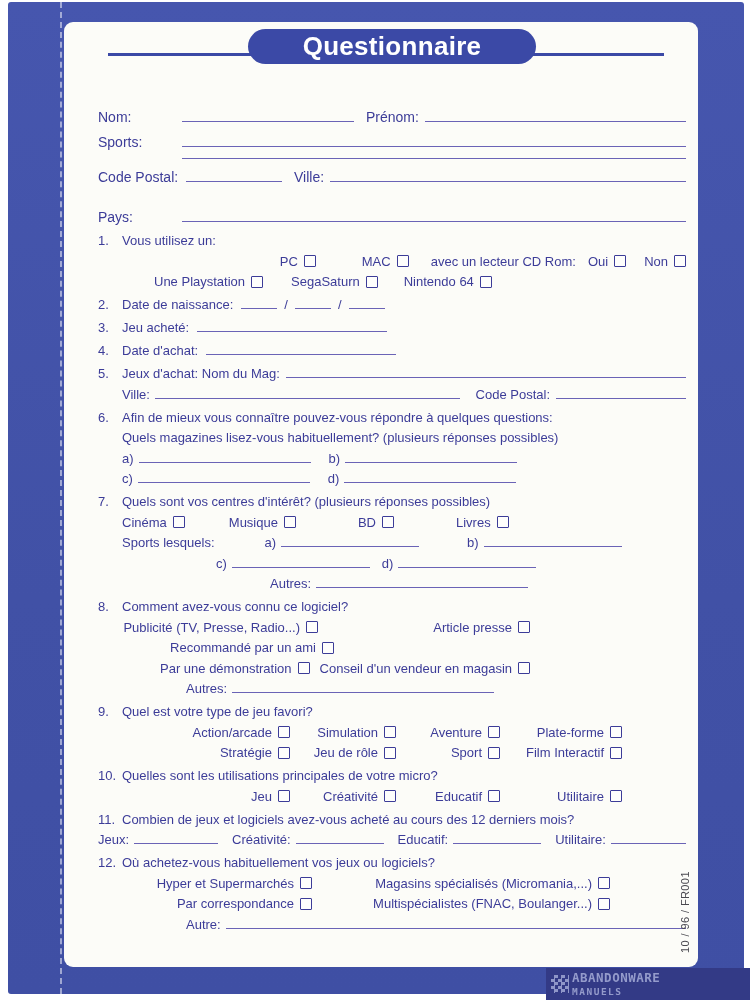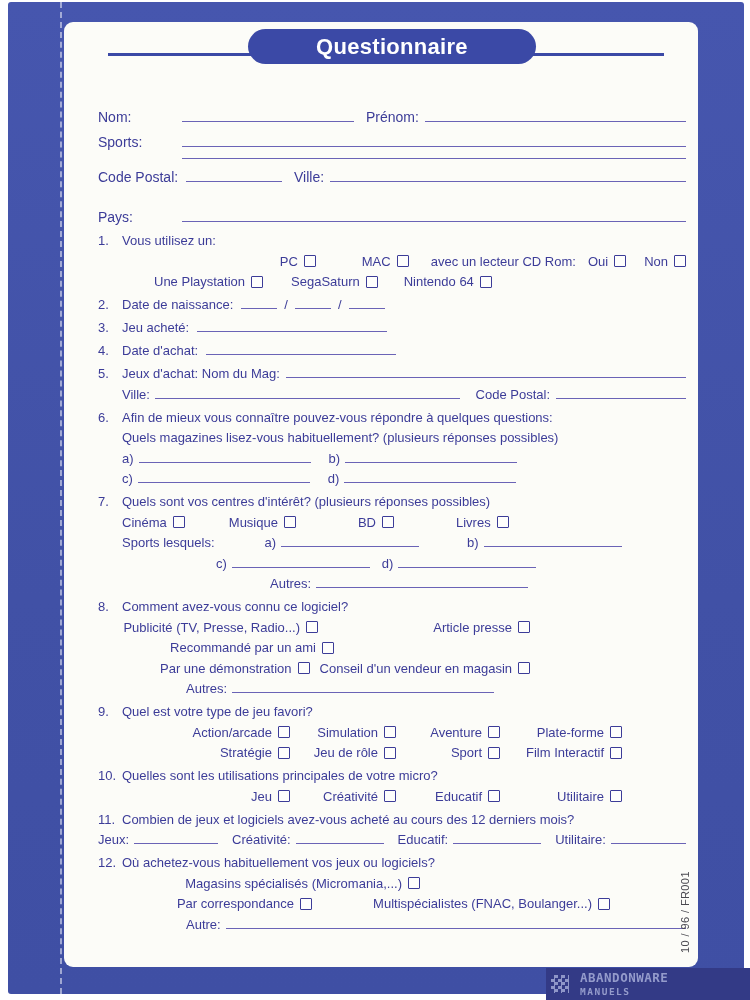--- a/index.html
+++ b/index.html
@@ -17,21 +17,21 @@
         border-left:2px dashed rgba(255,255,255,.5);}
   .panel{position:absolute;left:64px;top:22px;width:634px;height:945px;
          background:var(--panel);border-radius:9px;box-sizing:border-box;
          padding:0 12px 0 34px;}
   
   .titlebar{position:relative;height:46px;}
   .trule{position:absolute;left:10px;right:22px;top:24px;
          border-top:3px solid var(--pill);}
   .pill{position:relative;margin:7px auto 0;width:288px;height:35px;
         background:var(--pill);border-radius:18px;display:flex;align-items:center;
-        justify-content:center;color:#ffffff;font-size:22px;font-weight:bold;
+        justify-content:center;color:#ffffff;font-size:26px;font-weight:bold;
         letter-spacing:.3px;}
   
   .contact{margin-top:18px;color:var(--ink);font-size:14px;}
   .crow{display:flex;align-items:baseline;height:25px;}
   .clbl{flex:0 0 auto;white-space:nowrap;}
   .w84{width:84px;margin-top:16px;} .w88{width:88px;}
   .ml12{margin-left:12px;}
   .cline{display:inline-block;height:13px;border-bottom:1.4px solid var(--line);}
   .fl{flex:1 1 auto;}
   
@@ -52,21 +52,21 @@
   .bk .olbl:empty{margin-right:0;}
   .bline{border-bottom:1.4px solid var(--line);height:12px;display:inline-block;}
   .bk.fillc{flex:1 1 auto;}
   .bk.fillc .bline{flex:1 1 auto;}
   
   .sidecode{position:absolute;left:640px;top:905px;width:92px;height:14px;
             transform:rotate(-90deg);font-size:11px;color:var(--code);
             letter-spacing:.4px;text-align:center;white-space:nowrap;}
   
   .wm{position:absolute;left:546px;top:968px;width:204px;height:32px;
-      background:var(--wm-bg);display:flex;align-items:center;gap:11px;
+      background:var(--wm-bg);display:flex;align-items:center;gap:3px;
       padding-left:5px;box-sizing:border-box;}
   .wm-icon{width:18px;height:18px;flex:0 0 auto;opacity:.95;
       background:repeating-conic-gradient(var(--wm-fg) 0% 25%,transparent 0% 50%) 0 0/7px 7px;}
   .wm-text{display:flex;flex-direction:column;line-height:1;}
   .wm1{font-family:"DejaVu Sans Mono",monospace;font-weight:bold;font-size:12.5px;
        letter-spacing:.5px;color:var(--wm-fg);}
   .wm2{font-family:"DejaVu Sans Mono",monospace;font-weight:bold;font-size:9.5px;
        letter-spacing:1.5px;color:var(--wm-fg);margin-top:2px;}
 </style>
 </head>
@@ -365,20 +365,23 @@
               <span class="bline fl"></span>
             </span>
           </div>
         </div>
         <div class="q">
           <div class="qhead">
             <span class="qnum">12.</span>
             <span class="qtext">Où achetez-vous habituellement vos jeux ou logiciels?</span>
           </div>
           <div class="row cols" style="margin-left: 24px;">
+            <span class="col" style="width: 190px;">
+              <span class="opt"><span class="olbl">Hyper et Supermarchés</span><span class="cb"></span></span>
+            </span>
             <span class="col" style="width: 278px; margin-left: 20px;">
               <span class="opt"><span class="olbl">Magasins spécialisés (Micromania,...)</span><span class="cb"></span></span>
             </span>
           </div>
           <div class="row cols" style="margin-left: 24px;">
             <span class="col" style="width: 190px;">
               <span class="opt"><span class="olbl">Par correspondance</span><span class="cb"></span></span>
             </span>
             <span class="col" style="width: 278px; margin-left: 20px;">
               <span class="opt"><span class="olbl">Multispécialistes (FNAC, Boulanger...)</span><span class="cb"></span></span>

